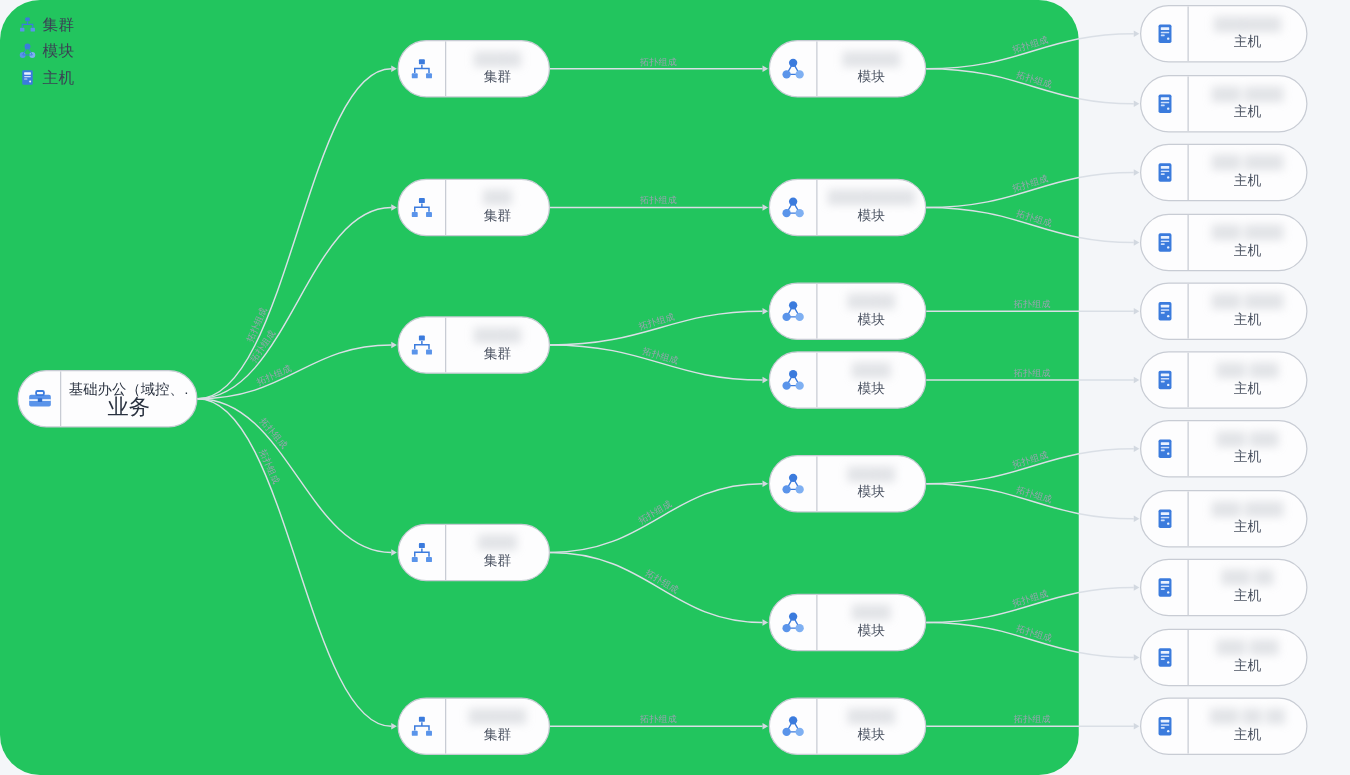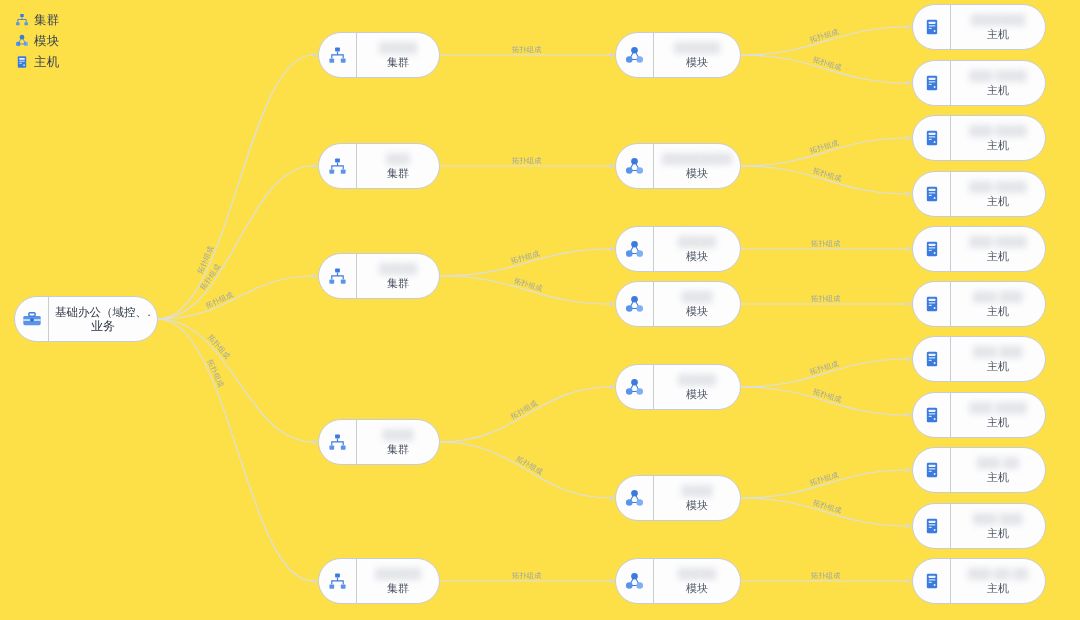--- a/index.html
+++ b/index.html
@@ -6,22 +6,23 @@
   * { box-sizing: border-box; }
   html, body {
     margin: 0; padding: 0;
     width: 1080px; height: 620px;
     background: #f4f6f9;
     font-family: "Liberation Sans", "DejaVu Sans", sans-serif;
     overflow: hidden;
   }
   #stage {
     position: relative;
-    width: 1080px; height: 620px;
-    background: #fde047;
+    width: 863px; height: 620px;
+    background: #22c55e;
+    border-radius: 32px;
   }
   
   #legend {
     position: absolute;
     left: 14px; top: 10px;
     z-index: 40;
   }
   .legend-row {
     display: flex;
     align-items: center;
@@ -108,21 +109,21 @@
   }
   
   .node.root {
     width: 144px; height: 46px;
   }
   .node.root .node-ico { width: 34px; flex: 0 0 34px; }
   .node.root .node-title {
     font-size: 11.5px; color: #29313f; line-height: 14px;
   }
   .node.root .node-title2 {
-    font-size: 12px; color: #29313f; line-height: 14px;
+    font-size: 17px; color: #29313f; line-height: 14px;
   }
   .node.cluster { width: 122px; height: 46px; }
   .node.module  { width: 126px; height: 46px; }
   .node.host    { width: 134px; height: 46px; }
 
   
   .ic { display:block; }
 </style>
 </head>
 <body>

